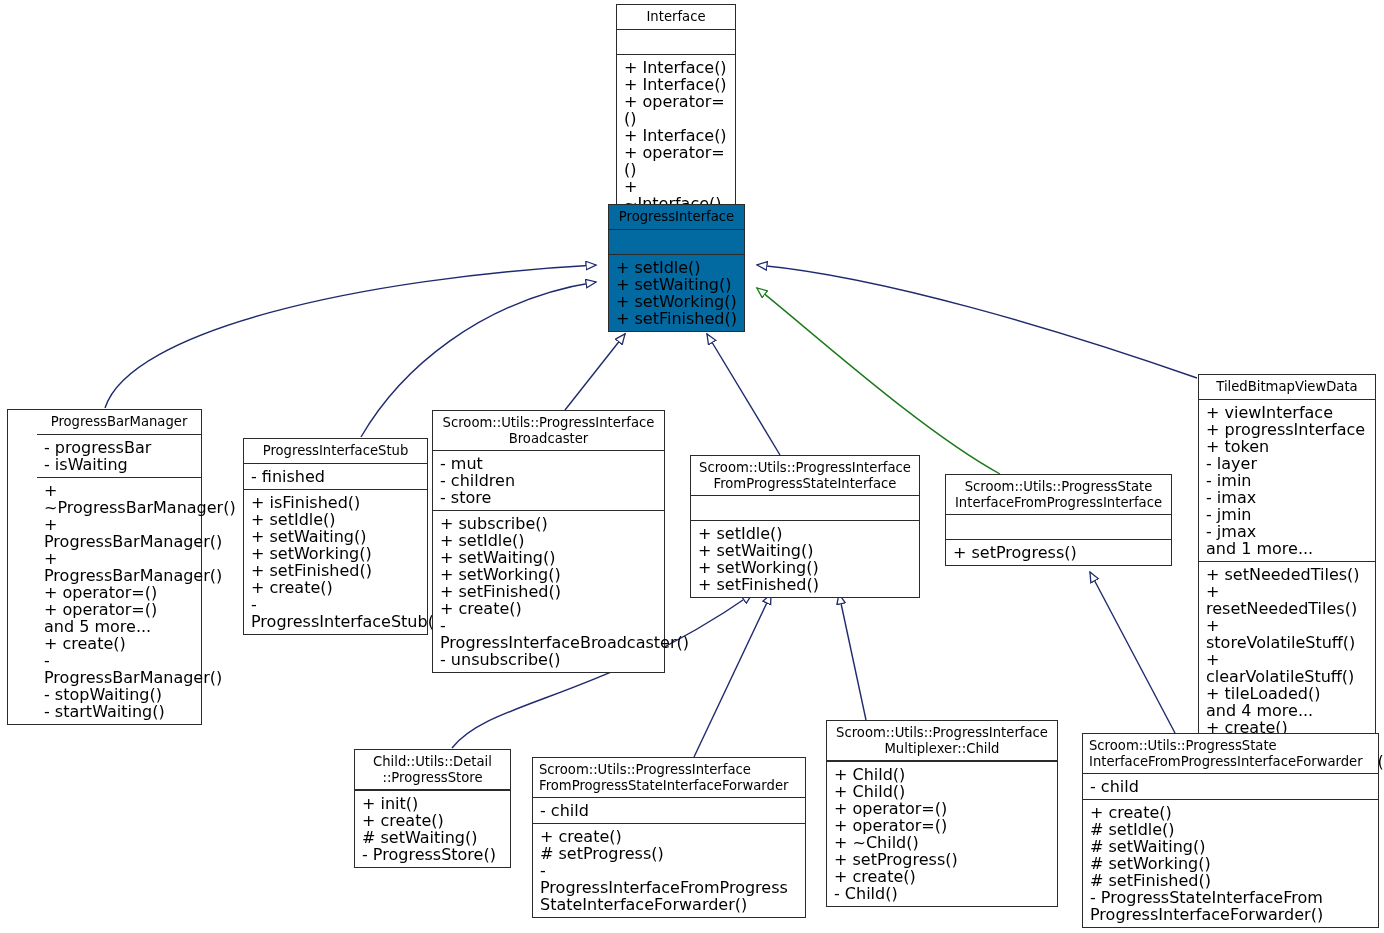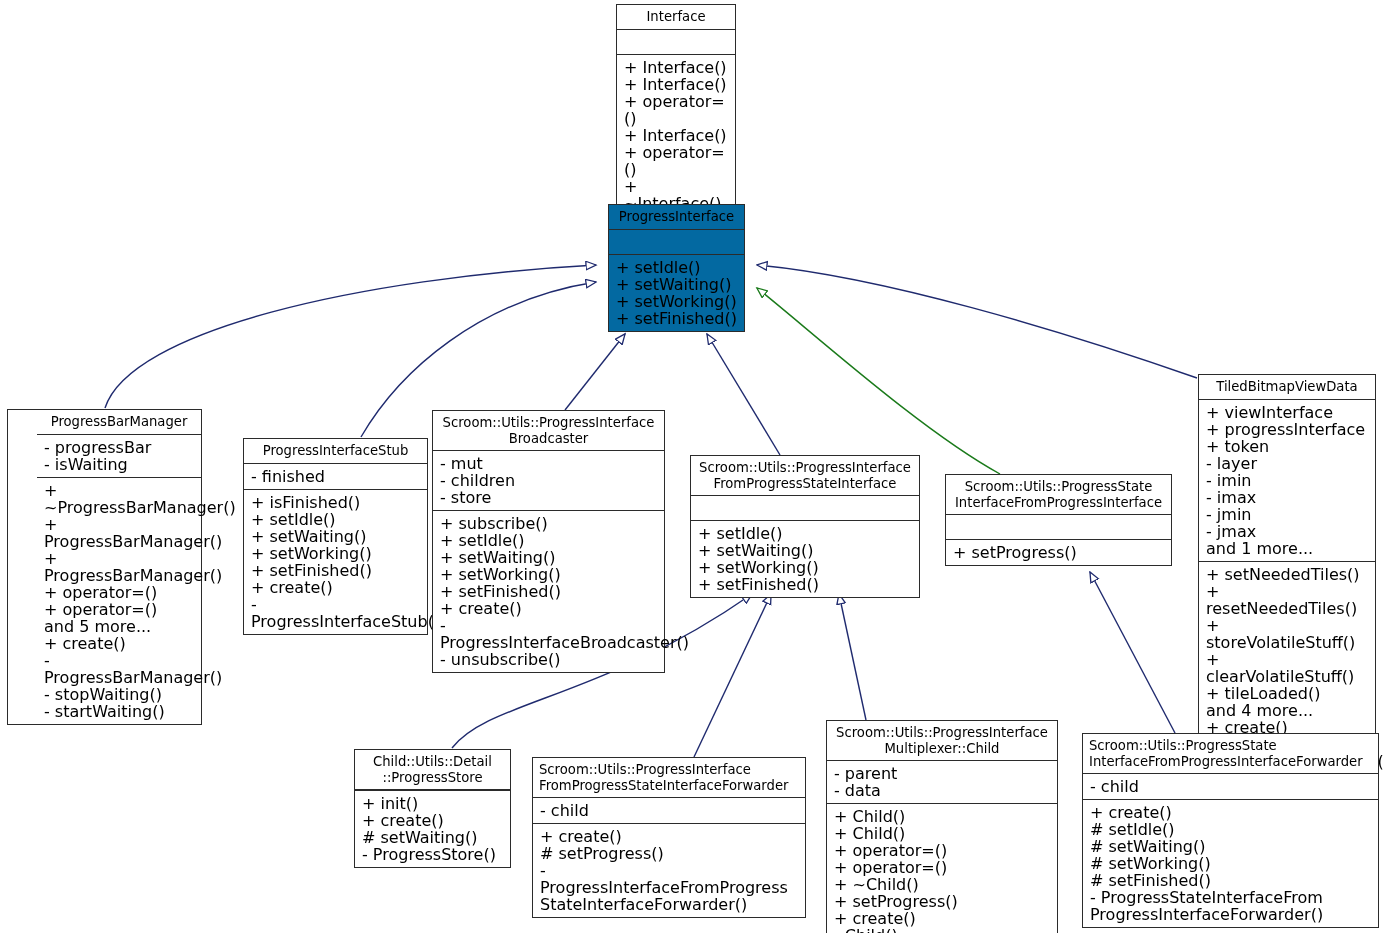--- a/index.html
+++ b/index.html
@@ -215,22 +215,20 @@
     <div class="n-ops">+ create()
 # setProgress()
 - ProgressInterfaceFromProgress
 StateInterfaceForwarder()</div>
   </div>
 
   <div class="node" style="left:826px;top:720px;width:232px;">
     <div class="n-title">Scroom::Utils::ProgressInterface
 Multiplexer::Child</div>
     <div class="n-sep"></div>
-    <div class="n-attrs">- parent
-- data</div>
     <div class="n-sep"></div>
     <div class="n-ops">+ Child()
 + Child()
 + operator=()
 + operator=()
 + ~Child()
 + setProgress()
 + create()
 - Child()</div>
   </div>

